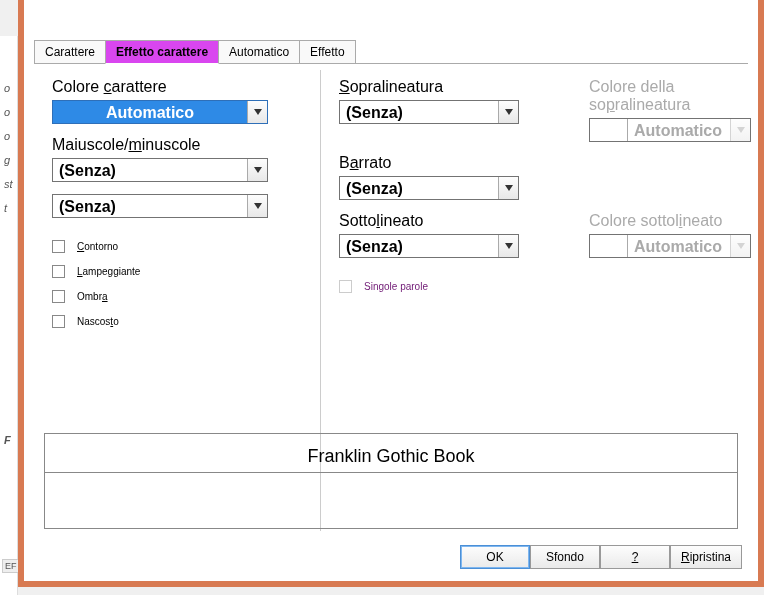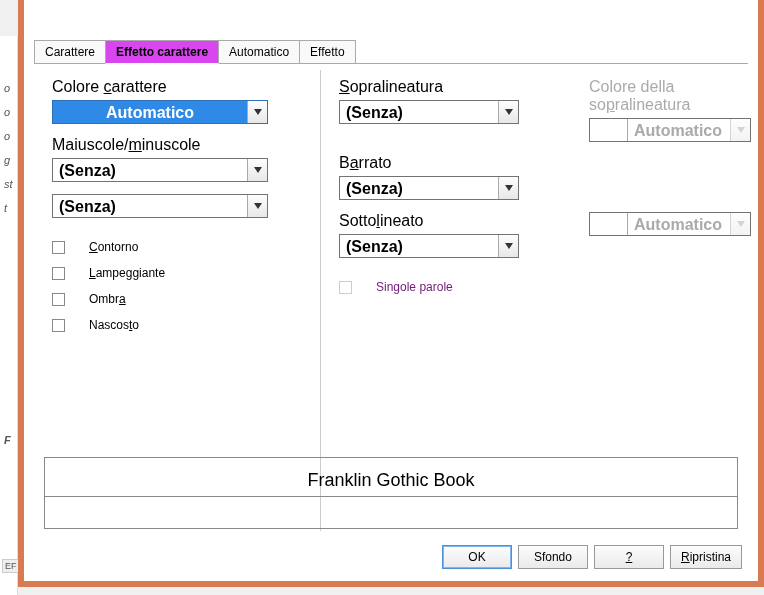--- a/index.html
+++ b/index.html
@@ -34,30 +34,30 @@
 .combo.sel .val { background: #2e8ae6; color: #fff; text-align: center; }
 .combo.small { width: 162px; }
 .combo.small.disabled { color: #aaa; }
 .combo.small.disabled .arrow { opacity: 0.5; }
 .combo .swatch { width: 38px; border-right: 1px solid #aaa; background: #fff; }
 
 .right-row { display: flex; gap: 30px; }
 .right-row .left { width: 220px; }
 .right-row .right { flex: 1; }
 
-.check { display: flex; align-items: center; gap: 24px; margin-bottom: 12px; font-size: 12px; }
+.check { display: flex; align-items: center; gap: 12px; margin-bottom: 12px; font-size: 10px; }
 .check .box { width: 13px; height: 13px; border: 1px solid #888; background: #fff; }
 .check.disabled { color: #701a75; }
 .check.disabled .box { border-color: #ccc; }
 
-.preview { position: absolute; left: 20px; right: 20px; bottom: 52px; height: 72px; border: 1px solid #888; }
+.preview { position: absolute; left: 20px; right: 20px; bottom: 52px; height: 96px; border: 1px solid #888; }
 .preview-inner { position: absolute; left: 0; right: 0; top: 38px; bottom: 0; border-top: 1px solid #888; }
 .preview-text { position: absolute; left: 0; right: 0; top: 12px; text-align: center; font-family: "Franklin Gothic Book", sans-serif; font-size: 18px; }
 
-.buttons { position: absolute; right: 16px; bottom: 12px; display: flex; gap: 6px; }
+.buttons { position: absolute; right: 16px; bottom: 12px; display: flex; }
 .btn { min-width: 70px; height: 24px; border: 1px solid #999; background: linear-gradient(#fdfdfd,#eaeaea); font-size: 12px; padding: 0 10px; display: flex; align-items: center; justify-content: center; }
 .btn.primary { border: 1px solid #4b8fd6; box-shadow: inset 0 0 0 1px #7eb6ef; }
 
 .peek { position: absolute; left: 0; top: 36px; bottom: 0; width: 18px; background: #fff; border-right: 1px solid #ddd; font-size: 11px; color: #555; padding-top: 46px; }
 .peek div { margin-bottom: 12px; padding-left: 4px; font-style: italic; }
 .peek .bottom { position: absolute; bottom: 10px; left: 2px; font-size: 9px; background: #eee; border: 1px solid #ccc; padding: 1px 2px; font-style: normal; }
 </style>
 </head>
 <body>
 
@@ -204,20 +204,21 @@
                 <div class="arrow">
                     <svg viewBox="0 0 8 6">
                       <path d="M0 0 L8 0 L4 6 Z" fill="#333"></path>
                     </svg>
                   </div>
               </div>
             </div>
           </div>
           <div class="right">
             <div class="field">
+              <span class="label disabled">Colore sottol<span class="uline">i</span>neato</span>
               <div class="combo small disabled">
                 <div class="swatch"></div>
                 <div class="val">Automatico</div>
                 <div class="arrow">
                     <svg viewBox="0 0 8 6">
                       <path d="M0 0 L8 0 L4 6 Z" fill="#aaa"></path>
                     </svg>
                   </div>
               </div>
             </div>

